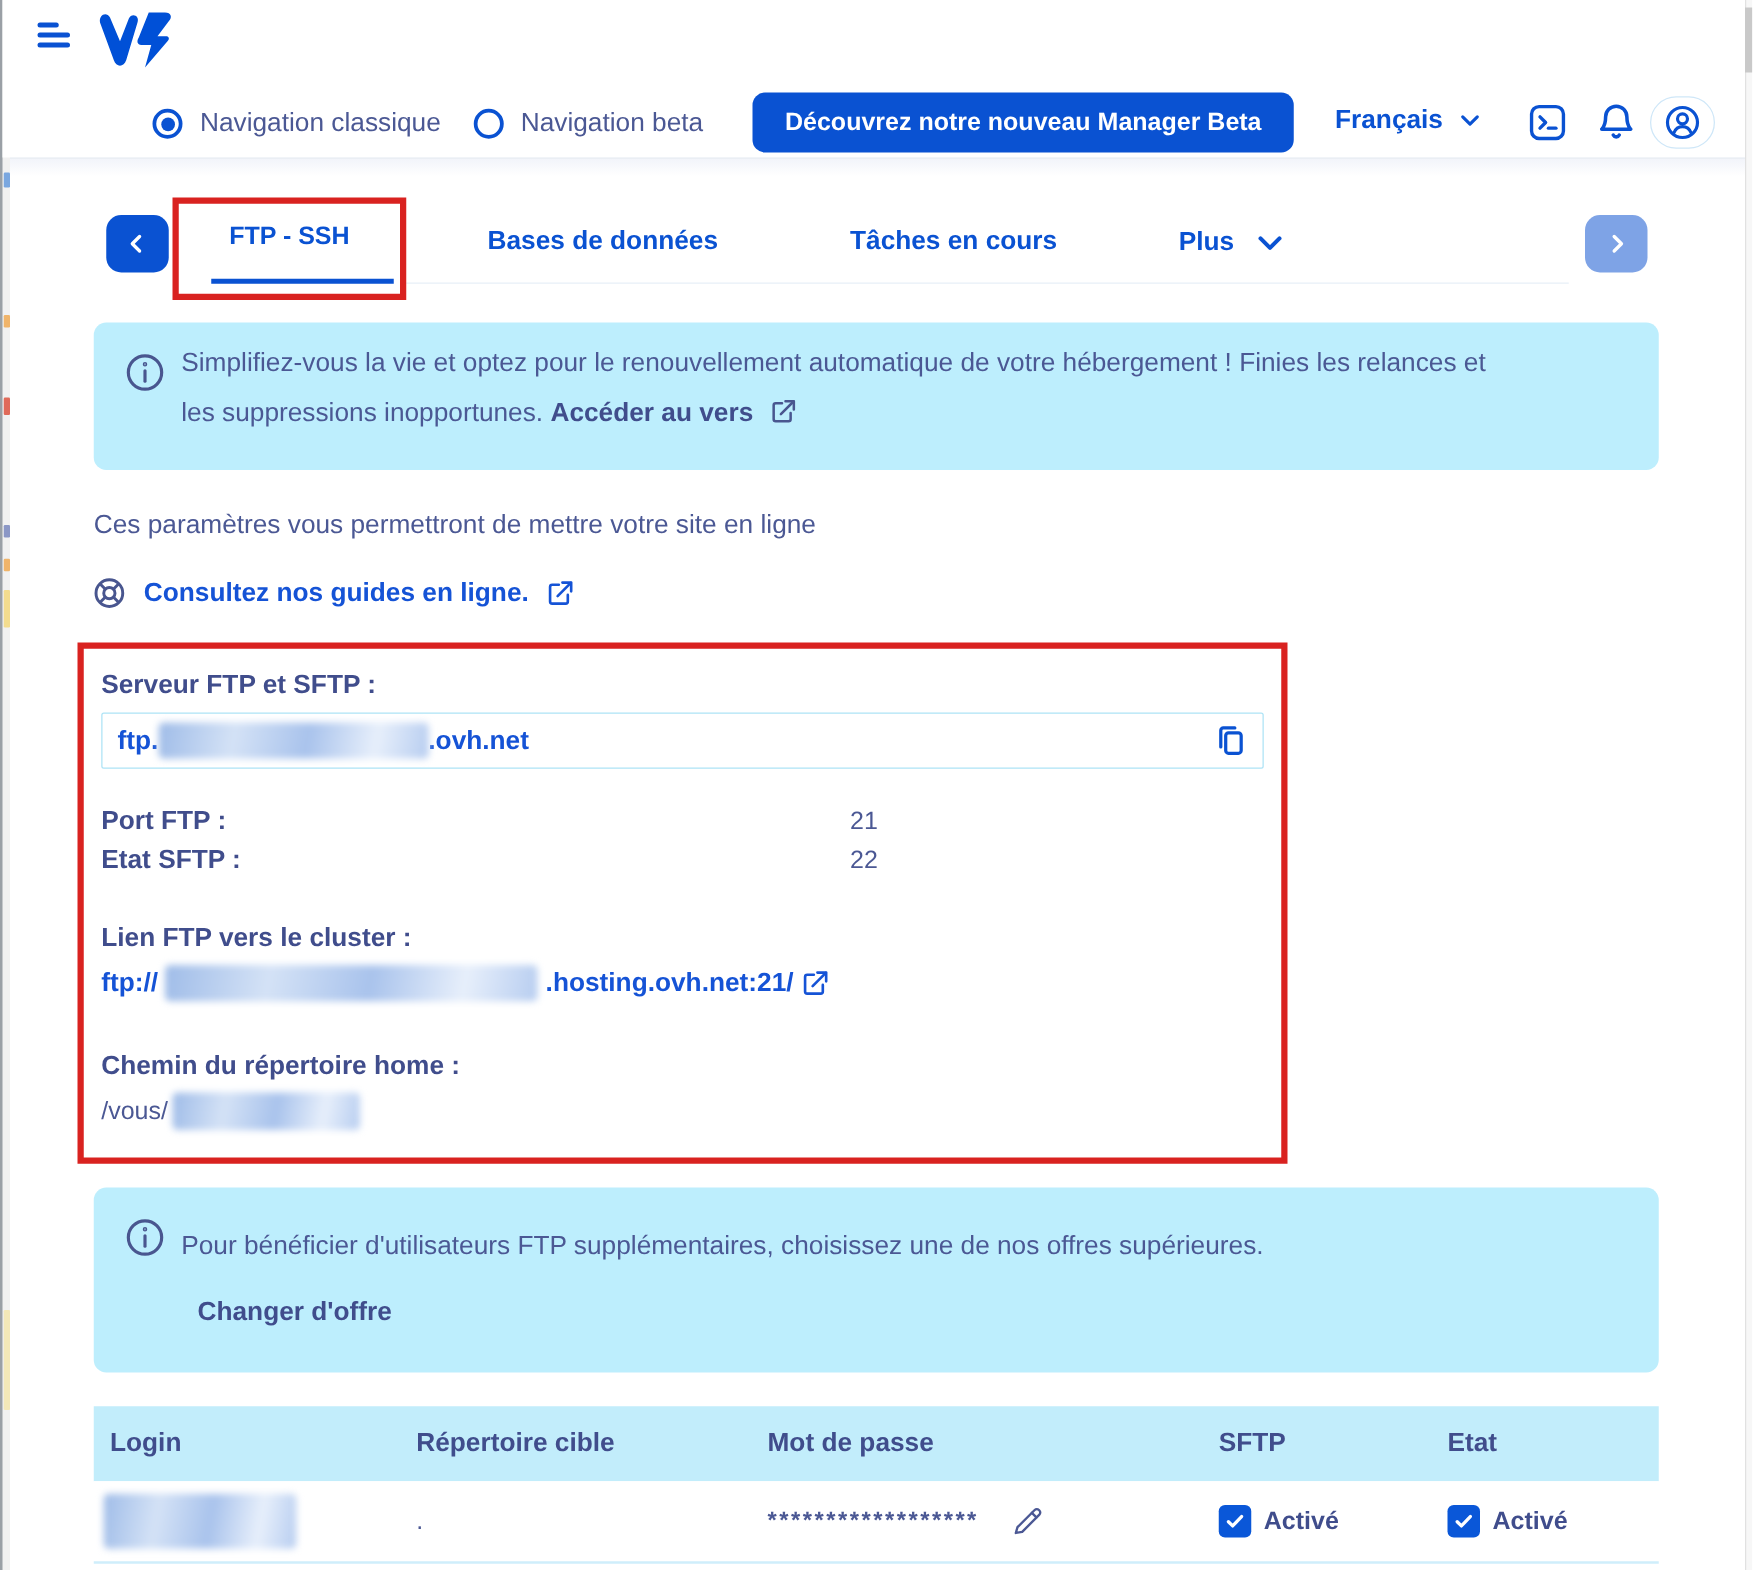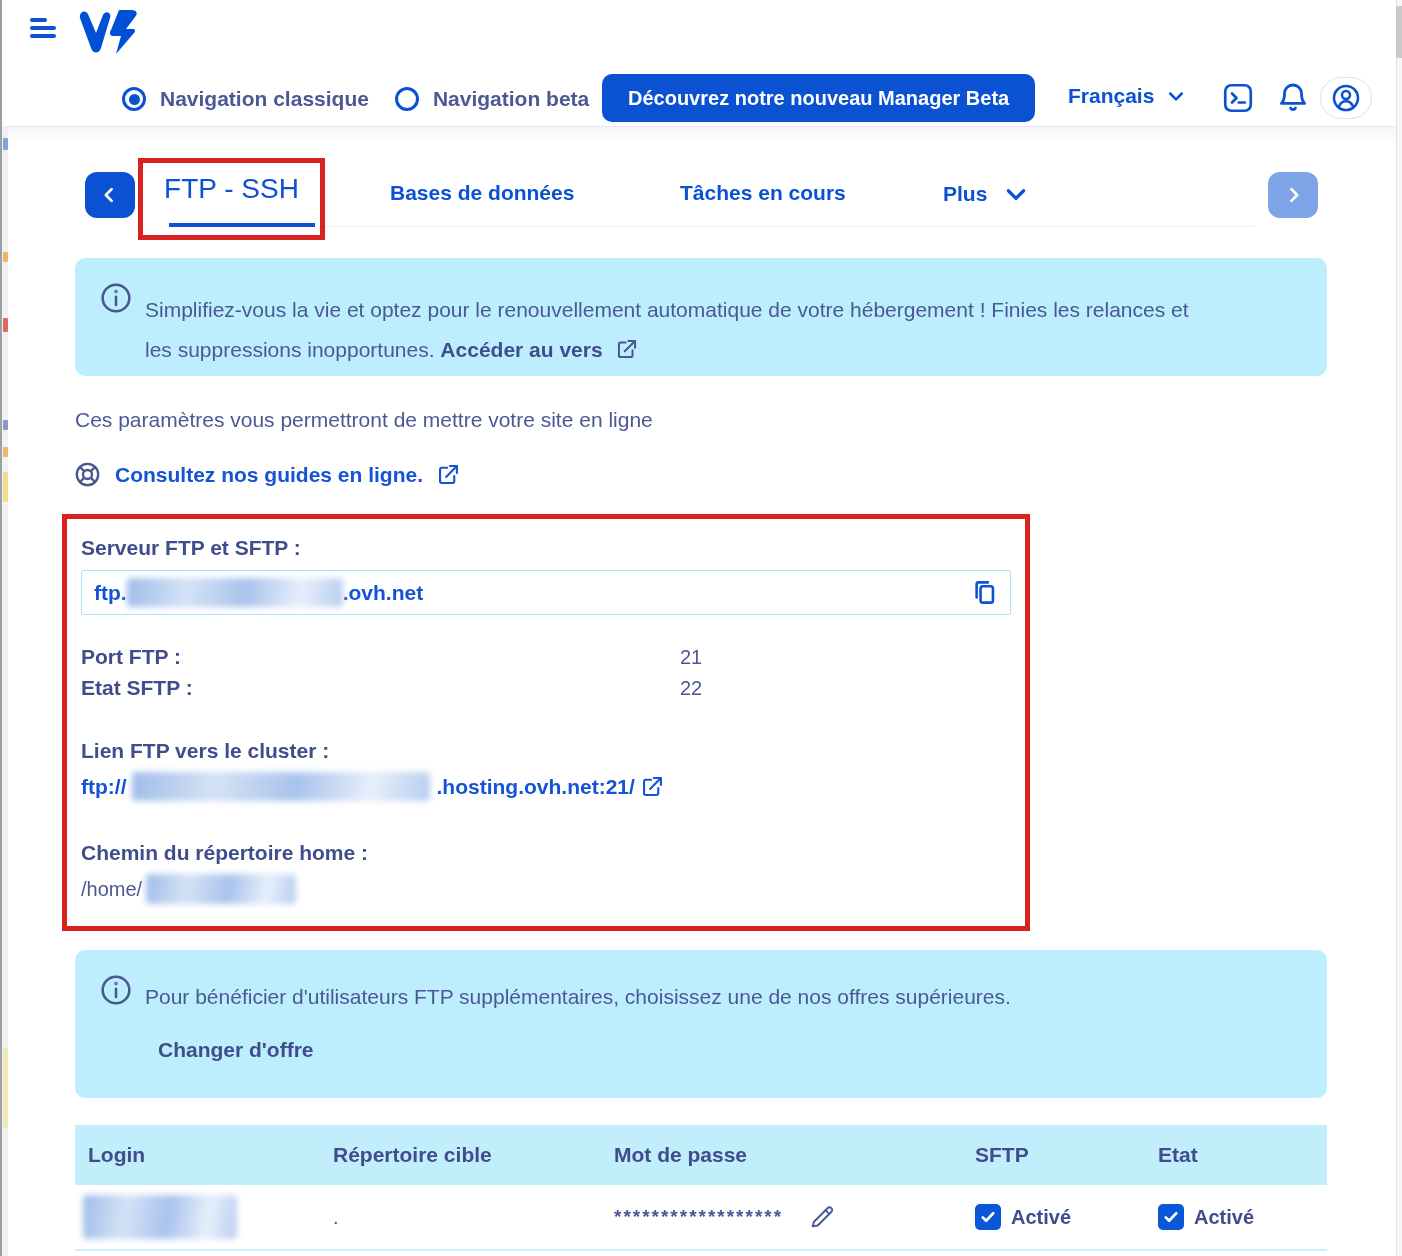--- a/index.html
+++ b/index.html
@@ -33,54 +33,54 @@
   .hamburger span{display:block;height:4px;border-radius:2px;background:var(--primary);margin-bottom:4px;}
   .hamburger span:nth-child(1){width:17px;}
   .hamburger span:nth-child(2){width:26px;}
   .hamburger span:nth-child(3){width:26px;}
 
   .logo{position:absolute;left:72px;top:6px;width:64px;height:52px;}
 
   .nav-radios{position:absolute;left:120px;top:84px;display:flex;align-items:center;gap:14px;height:30px;}
   .radio{width:24px;height:24px;border:3px solid var(--primary);border-radius:50%;display:flex;align-items:center;justify-content:center;background:#fff;}
   .radio .dot{width:11px;height:11px;border-radius:50%;background:var(--primary);}
-  .radio-label{font-size:21px;color:var(--navy);margin-right:12px;white-space:nowrap;font-weight:bold;}
+  .radio-label{font-size:21px;color:var(--navy);margin-right:12px;white-space:nowrap;}
 
   .beta-btn{position:absolute;left:600px;top:74px;height:48px;padding:0 26px;border:none;border-radius:10px;
     background:var(--primary);color:#fff;font-size:20px;font-weight:bold;font-family:inherit;cursor:pointer;}
 
   .lang{position:absolute;left:1066px;top:84px;display:flex;align-items:center;gap:12px;cursor:pointer;}
   .lang-label{font-size:21px;font-weight:bold;color:var(--primary);}
   .icon-btn{position:absolute;background:none;border:none;color:var(--primary);cursor:pointer;padding:0;}
   .terminal-btn{left:1218px;top:80px;}
   .bell-btn{left:1274px;top:79px;}
   .user-pill{position:absolute;left:1318px;top:77px;width:52px;height:42px;border:1px solid #cfe7f8;border-radius:21px;
     display:flex;align-items:center;justify-content:center;color:var(--primary);background:#fff;cursor:pointer;}
 
   
   .tab-baseline{position:absolute;left:140px;top:226px;width:1115px;height:1px;background:#e7f0f8;z-index:1;}
   .back-btn{position:absolute;left:85px;top:172px;width:50px;height:46px;border:none;border-radius:12px;background:var(--primary);
     color:#fff;display:flex;align-items:center;justify-content:center;cursor:pointer;z-index:2;}
   .fwd-btn{position:absolute;left:1268px;top:172px;width:50px;height:46px;border:none;border-radius:12px;background:var(--disabled-arrow);
     color:#fff;display:flex;align-items:center;justify-content:center;cursor:pointer;z-index:2;}
   .active-tab-annotation{position:absolute;left:138px;top:158px;width:187px;height:82px;border:5px solid var(--annotation-red);
     background:#fff;z-index:2;display:flex;align-items:center;justify-content:center;}
-  .active-tab-label{font-size:28px;font-weight:normal;color:var(--primary);margin-bottom:20px;}
+  .active-tab-label{font-size:20px;font-weight:bold;color:var(--primary);margin-bottom:20px;}
   .active-tab-underline{position:absolute;left:26px;right:5px;bottom:8px;height:4px;background:var(--primary);}
   .tab{position:absolute;top:181px;font-size:21px;font-weight:bold;color:var(--primary);cursor:pointer;white-space:nowrap;z-index:2;}
   .tab-bases{left:390px;}
   .tab-taches{left:680px;}
   .tab-plus{left:943px;display:flex;align-items:center;gap:16px;}
 
   
   .banner{position:absolute;left:75px;width:1252px;background:var(--banner-bg);border-radius:10px;color:var(--navy);z-index:1;}
   .banner-renewal{top:258px;height:118px;}
   .banner-offer{top:950px;height:148px;}
   .banner .info-icon{position:absolute;left:25px;top:24px;color:#49568f;}
-  .banner-text{position:absolute;left:70px;top:32px;width:1165px;font-size:21px;line-height:40px;}
+  .banner-text{position:absolute;left:70px;top:13px;width:1165px;font-size:21px;line-height:40px;}
   .banner-link{font-weight:bold;color:var(--navy-bold);text-decoration:none;cursor:pointer;}
   .banner-offer .banner-text{top:27px;}
   .offer-link{position:absolute;left:83px;top:88px;font-size:21px;font-weight:bold;color:var(--navy-bold);text-decoration:none;cursor:pointer;}
   .ext-navy{color:#49568f;vertical-align:-3px;margin-left:8px;}
 
   
   .intro{position:absolute;left:75px;top:408px;font-size:21px;color:var(--navy);z-index:1;}
   .help-row{position:absolute;left:74px;top:461px;display:flex;align-items:center;gap:14px;font-size:21px;color:var(--navy);z-index:1;}
   .help-link{font-weight:bold;color:var(--link-blue);text-decoration:none;cursor:pointer;}
   .ext-blue{color:var(--link-blue);vertical-align:-3px;}
@@ -293,21 +293,21 @@
             <path d="M18 13.5 V19 a1.8 1.8 0 0 1 -1.8 1.8 H5 A1.8 1.8 0 0 1 3.2 19 V6.8 A1.8 1.8 0 0 1 5 5 h5.5"></path>
             <path d="M13.5 3.2 H20.8 V10.5"></path>
             <path d="M9.5 14.5 L20.5 3.5"></path>
           </svg>
       </div>
     </div>
 
     <div class="home">
       <div class="field-label">Chemin du répertoire home :</div>
       <div class="home-path">
-        <span>/home/</span>
+        <span>/vous/</span>
         <span class="blur-chip" style="width:150px;height:30px;"></span>
       </div>
     </div>
   </div>
 
   <div class="banner banner-offer">
     <svg class="info-icon" width="32" height="32" viewBox="0 0 24 24" fill="none" stroke="currentColor" stroke-width="1.9" stroke-linecap="round">
         <circle cx="12" cy="12" r="10"></circle>
         <path d="M12 11 v6.2"></path>
         <circle cx="12" cy="7.1" r="0.4" fill="currentColor"></circle>

